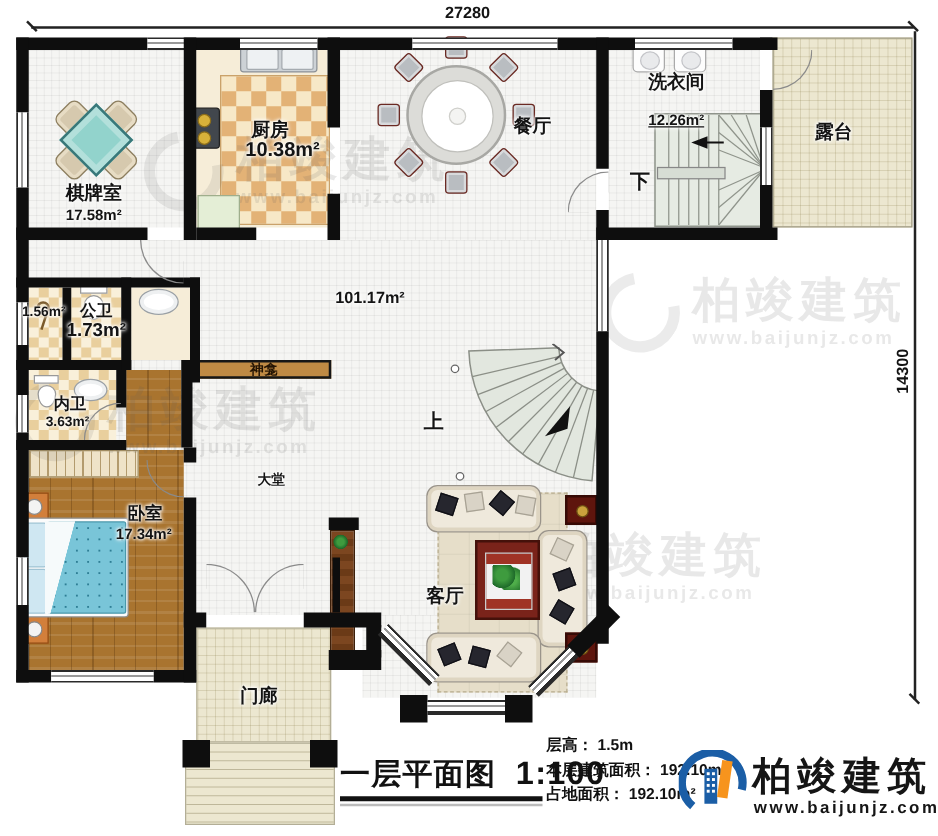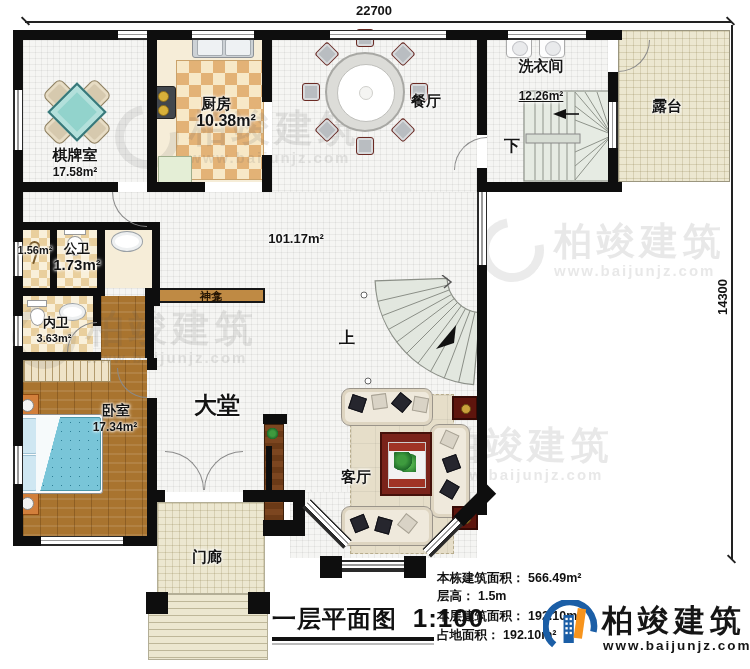--- a/index.html
+++ b/index.html
@@ -326,43 +326,42 @@
   <div class="rlabel" style="left:541px;top:96px;font-size:12px;text-decoration:underline;">12.26m²</div>
   <div class="rlabel" style="left:667px;top:106px;font-size:15px;">露台</div>
   <div class="rlabel" style="left:296px;top:238px;font-size:13px;">101.17m²</div>
   <div class="rlabel" style="left:35px;top:250px;font-size:11px;">1.56m²</div>
   <div class="rlabel" style="left:77px;top:249px;font-size:13px;">公卫</div>
   <div class="rlabel" style="left:77px;top:264px;font-size:15px;">1.73m²</div>
   <div class="rlabel" style="left:56px;top:323px;font-size:13px;">内卫</div>
   <div class="rlabel" style="left:54px;top:338px;font-size:11px;">3.63m²</div>
   <div class="rlabel" style="left:116px;top:411px;font-size:14px;">卧室</div>
   <div class="rlabel" style="left:115px;top:427px;font-size:12px;">17.34m²</div>
-  <div class="rlabel" style="left:217px;top:405px;font-size:23px;">大堂</div>
+  <div class="rlabel" style="left:217px;top:384px;font-size:11px;">大堂</div>
   <div class="rlabel" style="left:356px;top:477px;font-size:15px;">客厅</div>
   <div class="rlabel" style="left:207px;top:557px;font-size:15px;">门廊</div>
   <div class="rlabel" style="left:211px;top:296px;font-size:11px;text-shadow:none;color:#241403;">神龛</div>
   <div class="rlabel" style="left:347px;top:338px;font-size:16px;">上</div>
   <div class="rlabel" style="left:512px;top:146px;font-size:16px;">下</div>
 
-  <div class="rlabel" style="left:374px;top:10px;font-size:13px;">22700</div>
+  <div class="rlabel" style="left:374px;top:10px;font-size:13px;">27280</div>
   <div class="abs" style="left:25px;top:21px;width:706px;height:1.5px;background:#222;"></div>
   <div class="dimtick" style="left:20px;top:20px;"></div>
   <div class="dimtick" style="left:725px;top:20px;"></div>
   <div class="abs" style="left:731px;top:25px;width:1.5px;height:535px;background:#222;"></div>
   <div class="rlabel" style="left:722px;top:297px;font-size:13px;transform:translate(-50%,-50%) rotate(-90deg);">14300</div>
   <div class="dimtick" style="left:726px;top:558px;"></div>
 
   <div class="abs" style="left:272px;top:603px;font-size:24px;font-weight:bold;color:#111;letter-spacing:1px;">
     <span>一层平面图</span>
     <span style="margin-left:8px;font-size:26px;">1:100</span>
   </div>
   <div class="abs" style="left:272px;top:637px;width:162px;height:4px;background:#111;"></div>
   <div class="abs" style="left:272px;top:643px;width:162px;height:2px;background:#bbb;"></div>
 
-  <div class="abs" style="left:437px;top:570px;font-size:12.5px;font-weight:bold;color:#111;">本栋建筑面积： 566.49m²</div>
   <div class="abs" style="left:437px;top:588px;font-size:12.5px;font-weight:bold;color:#111;">层高： 1.5m</div>
   <div class="abs" style="left:437px;top:608px;font-size:12.5px;font-weight:bold;color:#111;">本层建筑面积： 192.10m²</div>
   <div class="abs" style="left:437px;top:627px;font-size:12.5px;font-weight:bold;color:#111;">占地面积： 192.10m²</div>
 
   <svg class="abs" style="left:543px;top:600px;" width="56" height="58" viewBox="0 0 60 62">
     <path d="M12,48 A26,26 0 1 1 54,34" fill="none" stroke="#1b5ea6" stroke-width="7"></path>
     <rect x="22" y="16" width="11" height="30" fill="#1b5ea6"></rect>
     <rect x="35" y="9" width="9" height="32" fill="#f7941d" transform="rotate(8 39 25)"></rect>
     <g fill="#fff">
       <rect x="24" y="19" width="2.5" height="2.5"></rect>

